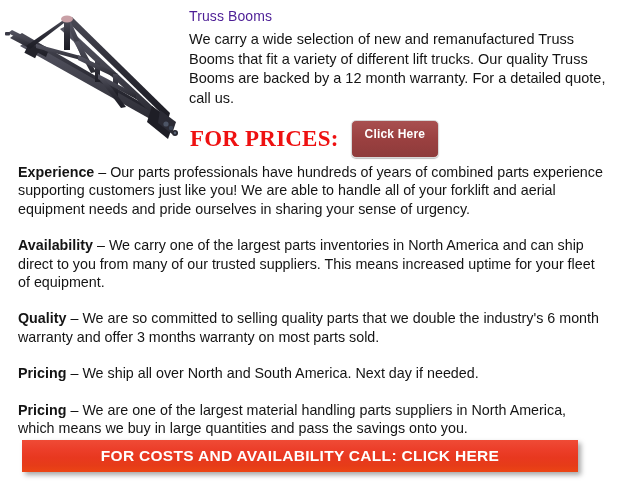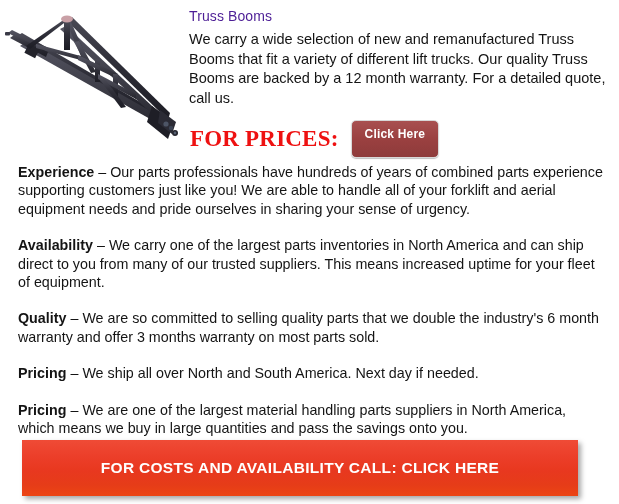--- a/index.html
+++ b/index.html
@@ -114,21 +114,21 @@
   .feature .label {
     font-weight: bold;
   }
 
   
   .cta-wrap {
     position: absolute;
     left: 22px;
     top: 440px;
     width: 556px;
-    height: 56px;
+    height: 32px;
   }
 
   .cta-banner {
     width: 100%;
     height: 100%;
     box-sizing: border-box;
     background: linear-gradient(to bottom,
         #ef4b36 0%,
         #ec3f2a 28%,
         #e8381f 55%,

